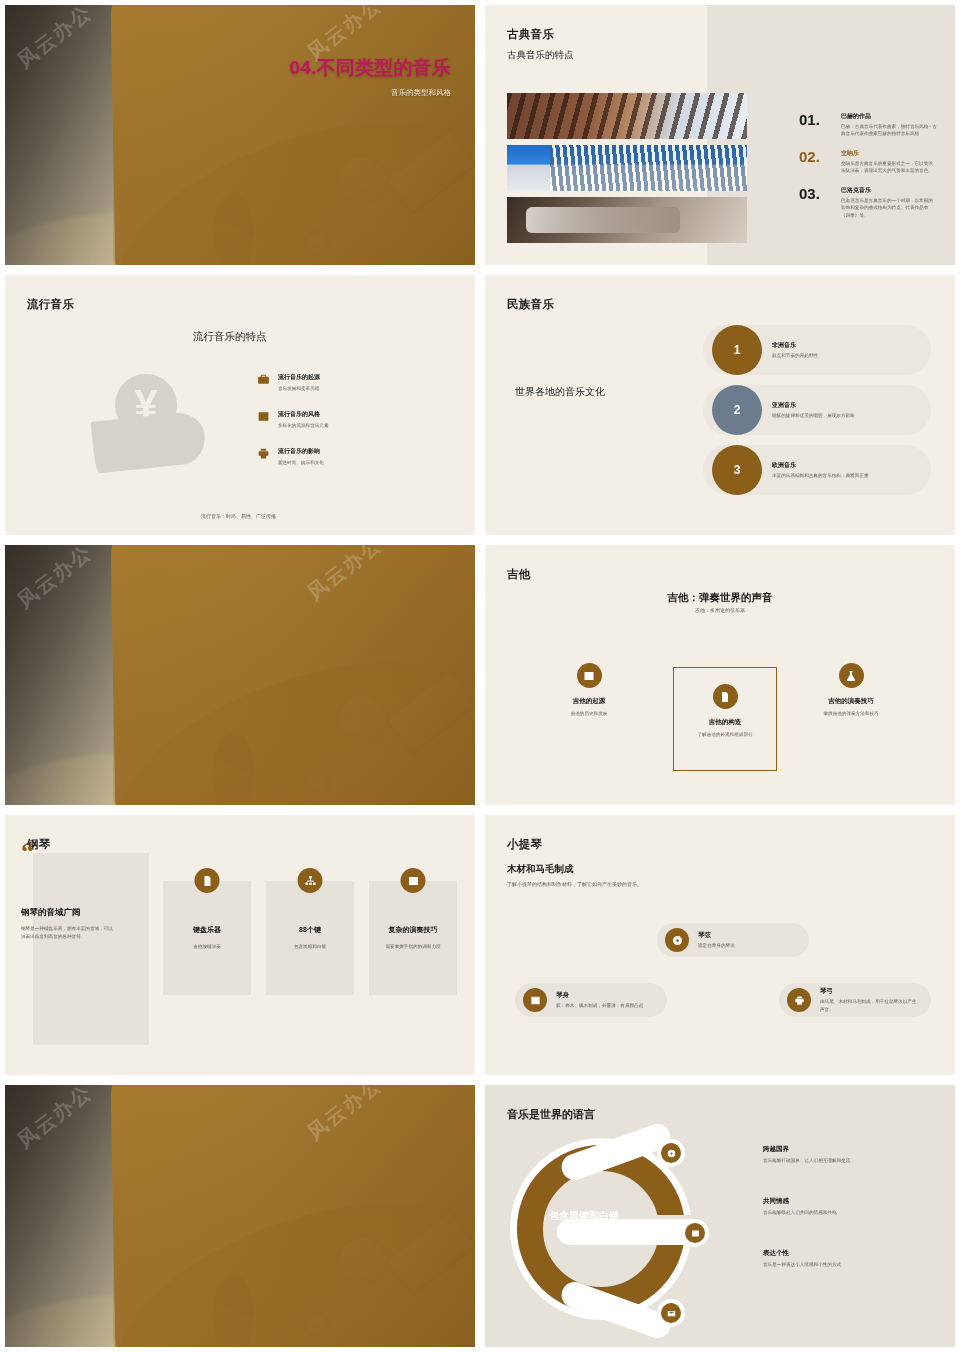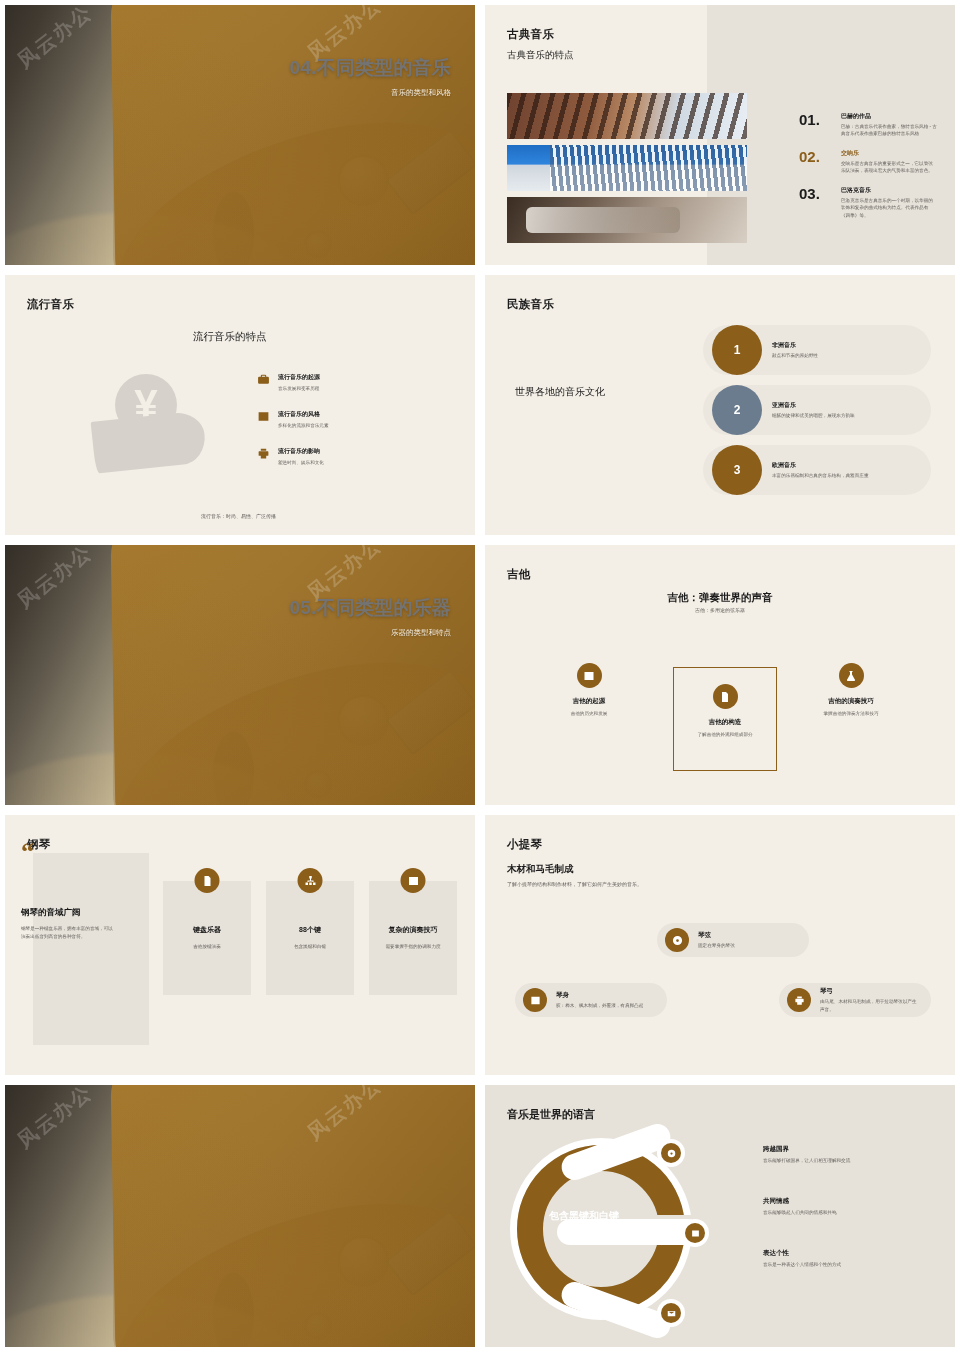--- a/index.html
+++ b/index.html
@@ -108,21 +108,21 @@
     border-radius: 44px;
     background: linear-gradient(200deg, rgba(180,136,62,0) 40%, rgba(150,107,40,.35) 100%);
   }
   .cover .title-wrap {
     position: absolute;
     right: 24px; top: 52px;
     text-align: right;
     z-index: 5;
   }
   .cover .title {
-    color: #737373;
+    color: #be185d;
     font-size: 19px;
     font-weight: 700;
     letter-spacing: .2px;
     text-shadow: 0 1px 3px rgba(60,40,10,.35);
     line-height: 1.15;
   }
   .cover .subtitle {
     margin-top: 9px;
     color: #f3ece0;
     font-size: 7.5px;
@@ -521,24 +521,20 @@
     <div class="inner">
       <div class="bg-grad"></div>
       <div class="guitar"></div>
       <div class="knob1"></div>
       <div class="knob2"></div>
       <div class="swoop"></div>
       <div class="panel"></div>
       <div class="panel-fade"></div>
       <div class="wm a">风云办公</div>
       <div class="wm b">风云办公</div>
-      <div class="title-wrap">
-        <div class="title">05.不同类型的乐器</div>
-        <div class="subtitle">乐器的类型和特点</div>
-      </div>
     </div>
   </div>
 
   <div class="slide content s-guitar">
     <div class="inner">
       <div class="c-title">吉他</div>
       <div class="gh">吉他：弹奏世界的声音</div>
       <div class="gsub">吉他：多用途的弦乐器</div>
 
       <div class="gside left">

